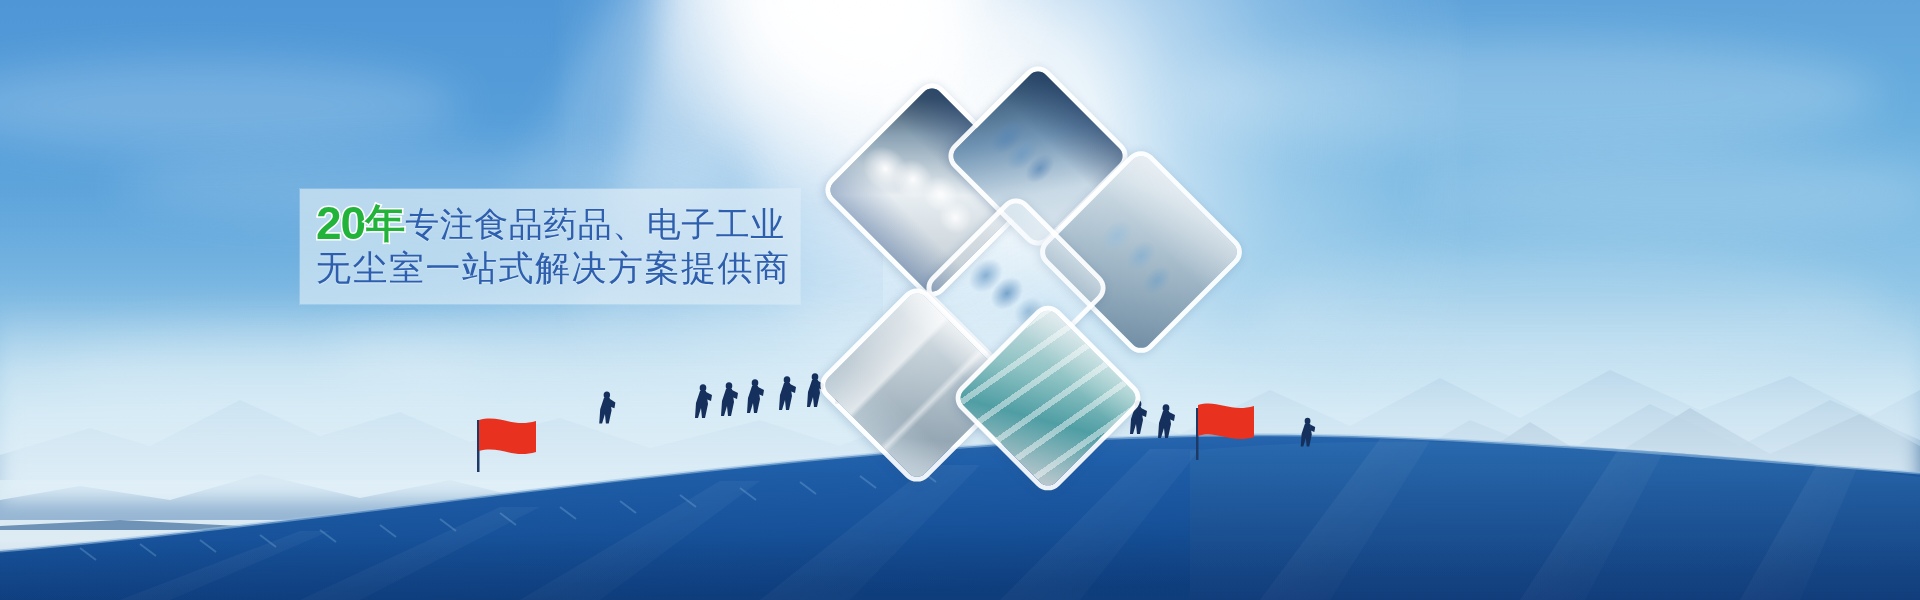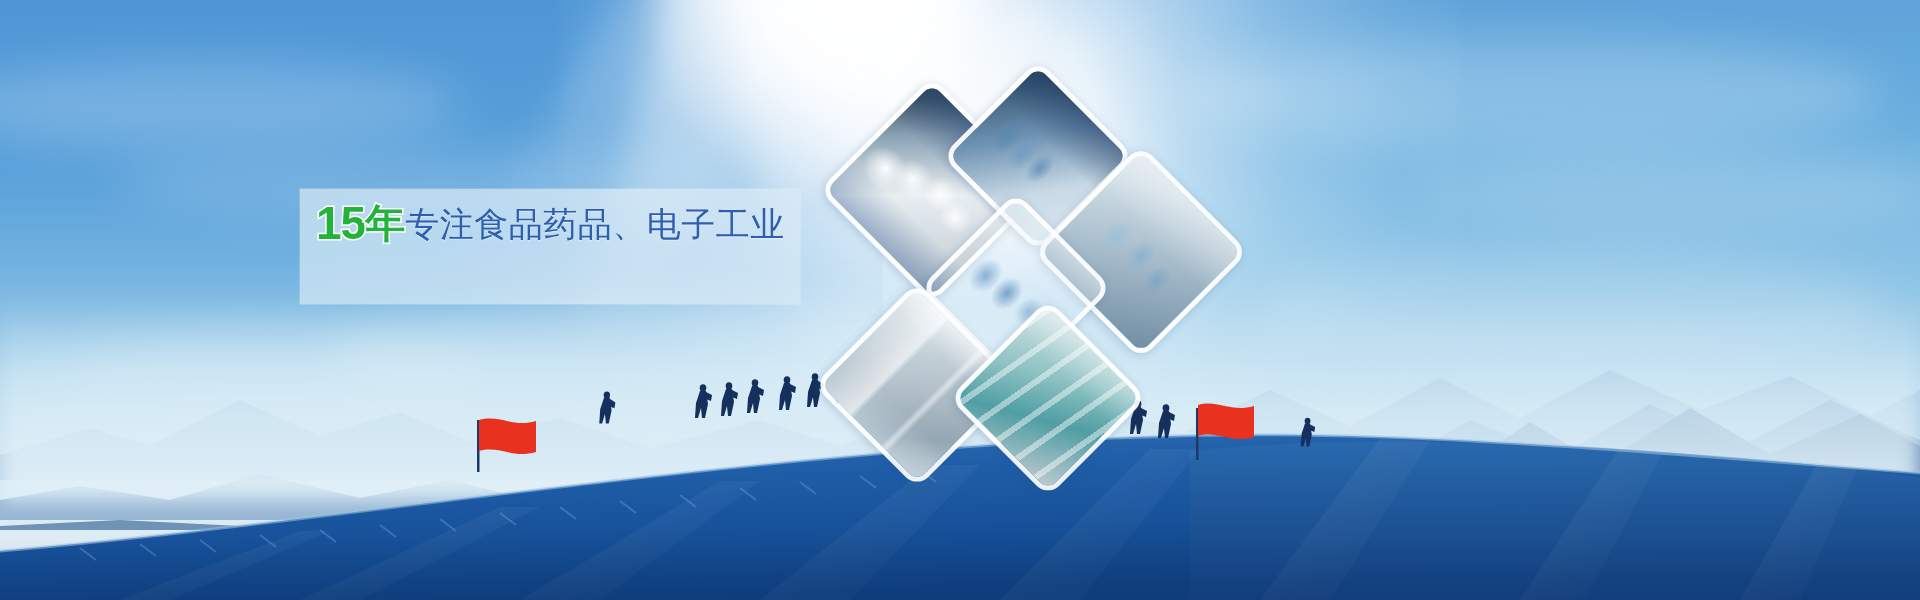--- a/index.html
+++ b/index.html
@@ -415,18 +415,21 @@
       <div class="inner ph-line"></div>
       <div class="ph-overlay line-marks"></div>
     </div>
 
   </div>
 
   <div class="text-panel"></div>
 
   <div class="headline">
     <span class="line line1">
-      <span class="years">15</span><span class="years-unit">年</span><span class="blue-text">专注食品药品、电子工业</span>
+      <span class="years">20</span><span class="years-unit">年</span><span class="blue-text">专注食品药品、电子工业</span>
+    </span>
+    <span class="line line2">
+      <span class="blue-text">无尘室一站式解决方案提供商</span>
     </span>
   </div>
 
   <div class="bottom-fade"></div>
 </div>
 
 </body></html>

